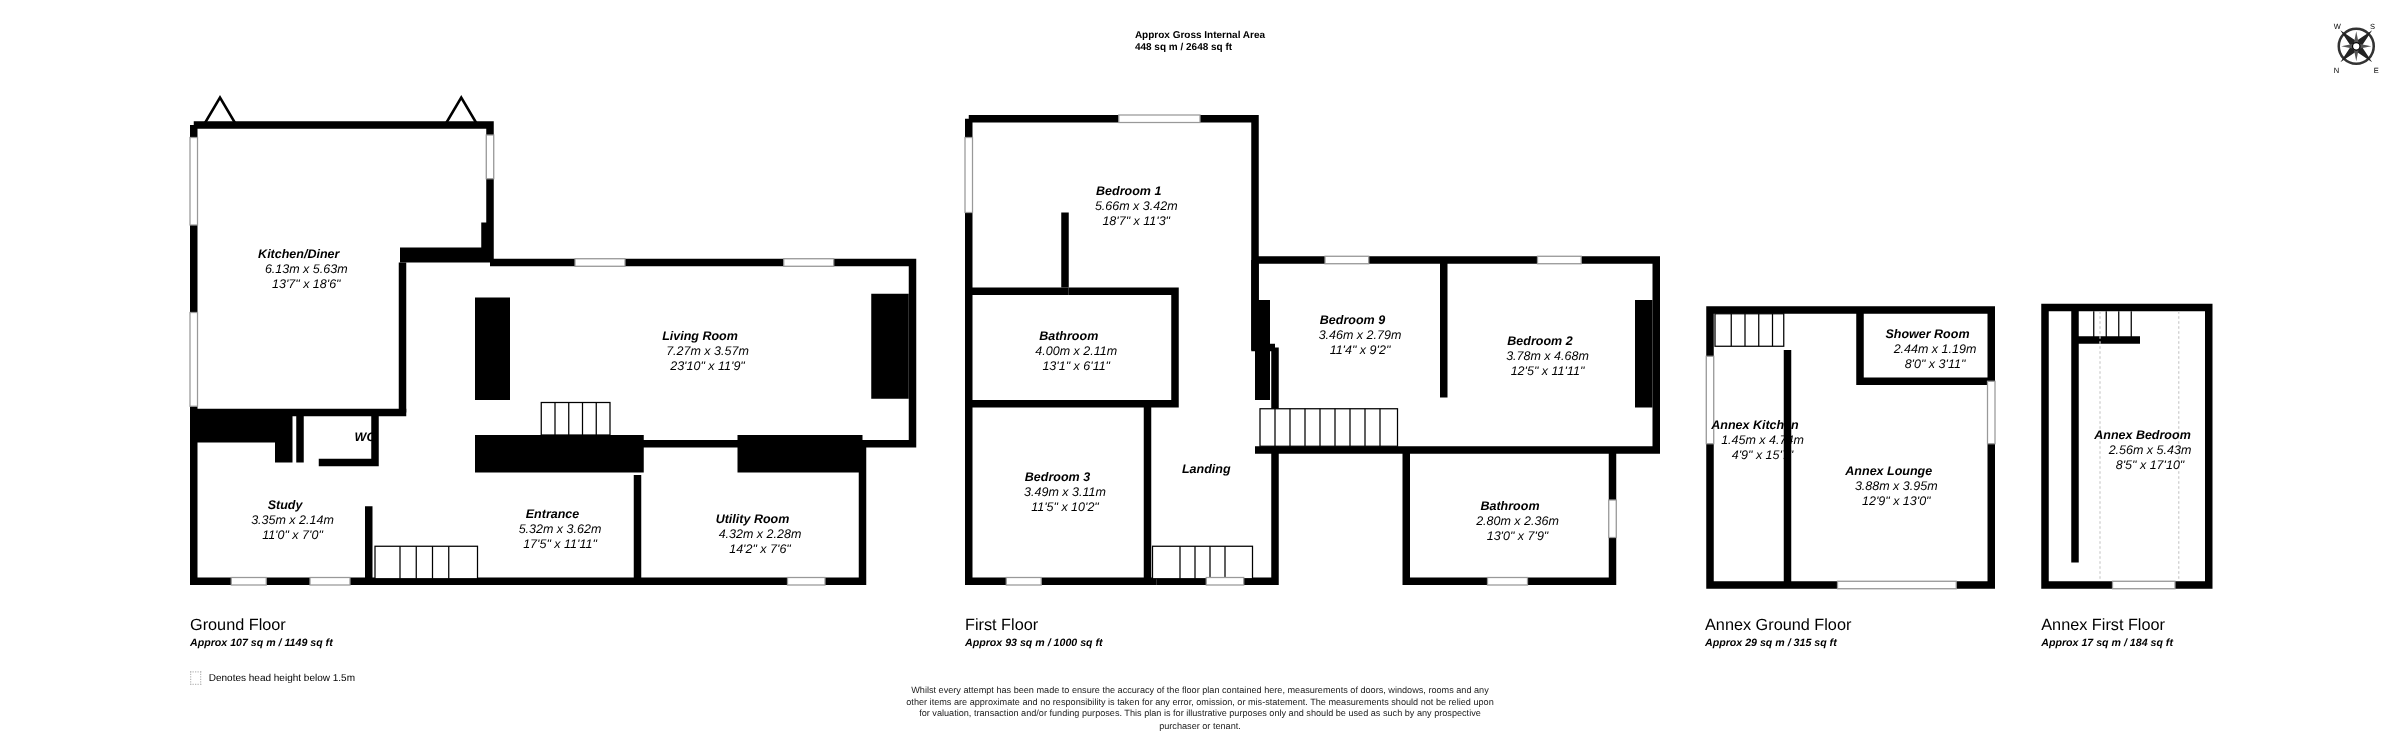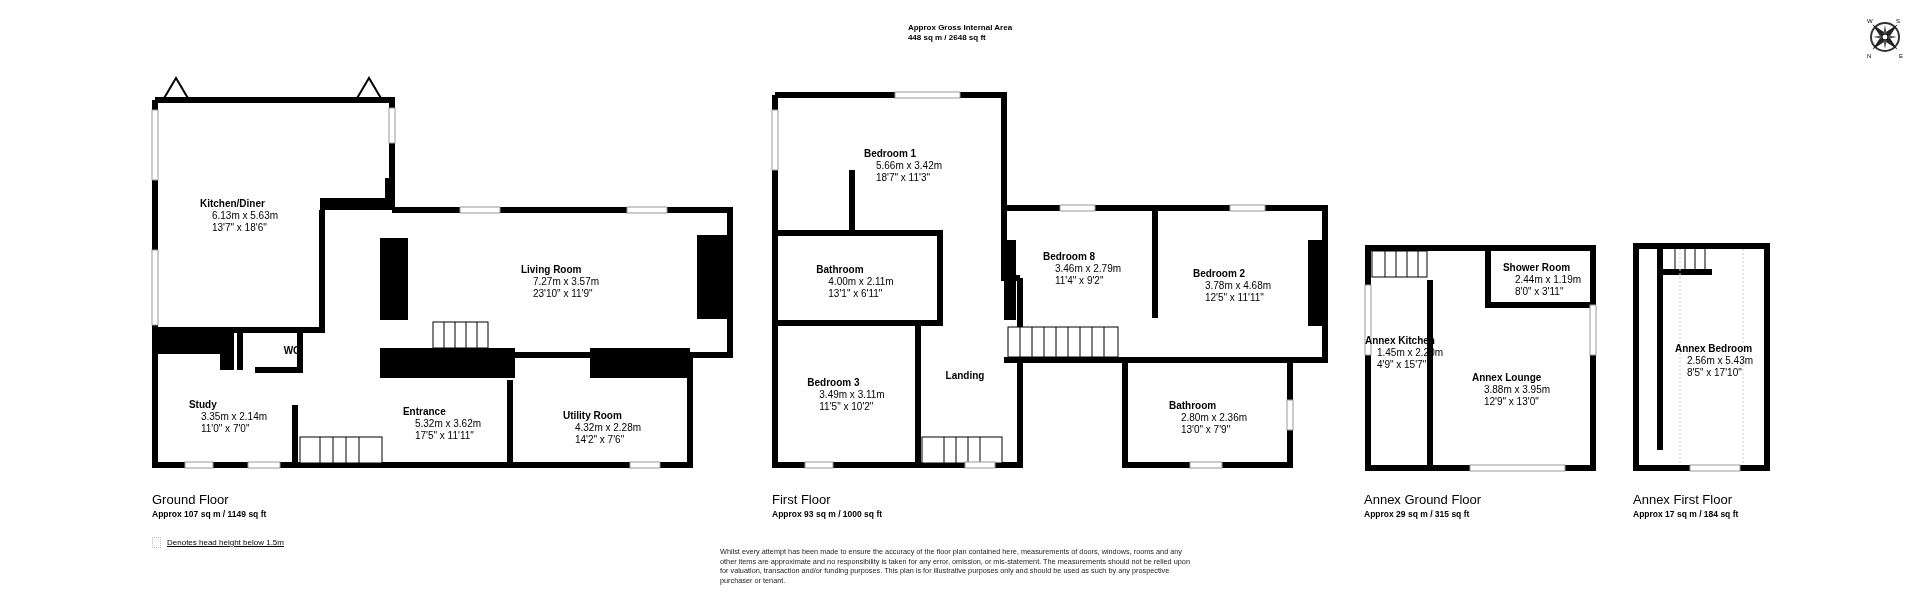--- a/index.html
+++ b/index.html
@@ -1,27 +1,27 @@
 <!DOCTYPE html>
 <html><head>
 <meta charset="utf-8">
 <style>
   html, body { margin:0; padding:0; background:#ffffff; }
   body { width:1920px; height:594px; position:relative; overflow:hidden; font-family:"Liberation Sans", sans-serif; color:#000; }
   #plan { position:absolute; left:0; top:0; width:1920px; height:594px; }
-  .lbl { position:absolute; text-align:left; transform:translateX(-50%); line-height:12px; white-space:nowrap; }
+  .lbl { position:absolute; text-align:center; transform:translateX(-50%); line-height:12px; white-space:nowrap;font-style:italic; }
   .lbl .rn { display:block; font-weight:bold; font-size:10px; }
   .lbl .rm, .lbl .ri { display:block; font-size:10px;margin-left:12px; }
   .gia { position:absolute; left:960px; top:23px; transform:translateX(-50%); font-weight:bold; font-size:8px; line-height:10px; }
   .floor { position:absolute; }
   .floor .ft { font-size:13px; line-height:16px; }
-  .floor .fa { font-size:8.5px; font-weight:bold; line-height:12px; }
-  .legend { position:absolute; left:152px; top:537px; font-size:8px; display:flex; align-items:center; gap:6px;text-decoration:underline; }
+  .floor .fa { font-size:8.5px; font-weight:bold; line-height:12px;font-style:italic; }
+  .legend { position:absolute; left:152px; top:537px; font-size:8px; display:flex; align-items:center; gap:6px; }
   .legend .box { width:7px; height:9px; border:1px dotted #bbb; }
-  .disclaimer { position:absolute; left:720px; top:547px; width:480px; font-size:7.3px; line-height:9.5px; text-align:left; color:#222; }
+  .disclaimer { position:absolute; left:720px; top:547px; width:480px; font-size:7.3px; line-height:9.5px; text-align:center; color:#222; }
   .compass { position:absolute; left:1862px; top:14px; width:46px; height:46px; }
 </style>
 </head>
 <body>
 
 <svg id="plan" viewBox="0 0 1920 594" xmlns="http://www.w3.org/2000/svg">
   <g fill="none" stroke="#000" stroke-width="6" stroke-linejoin="miter">
 
     <g>
 
@@ -214,38 +214,38 @@
 </div>
 <div class="lbl" style="left:846px;top:377px">
   <span class="rn">Bedroom 3</span>
   <span class="rm">3.49m x 3.11m</span>
   <span class="ri">11'5" x 10'2"</span>
 </div>
 <div class="lbl" style="left:965px;top:370px">
   <span class="rn">Landing</span>
 </div>
 <div class="lbl" style="left:1082px;top:251px">
-  <span class="rn">Bedroom 8</span>
+  <span class="rn">Bedroom 9</span>
   <span class="rm">3.46m x 2.79m</span>
   <span class="ri">11'4" x 9'2"</span>
 </div>
 <div class="lbl" style="left:1232px;top:268px">
   <span class="rn">Bedroom 2</span>
   <span class="rm">3.78m x 4.68m</span>
   <span class="ri">12'5" x 11'11"</span>
 </div>
 <div class="lbl" style="left:1208px;top:400px">
   <span class="rn">Bathroom</span>
   <span class="rm">2.80m x 2.36m</span>
   <span class="ri">13'0" x 7'9"</span>
 </div>
 
 <div class="lbl" style="left:1404px;top:335px">
   <span class="rn">Annex Kitchen</span>
-  <span class="rm">1.45m x 2.20m</span>
+  <span class="rm">1.45m x 4.74m</span>
   <span class="ri">4'9" x 15'7"</span>
 </div>
 <div class="lbl" style="left:1542px;top:262px">
   <span class="rn">Shower Room</span>
   <span class="rm">2.44m x 1.19m</span>
   <span class="ri">8'0" x 3'11"</span>
 </div>
 <div class="lbl" style="left:1511px;top:372px">
   <span class="rn">Annex Lounge</span>
   <span class="rm">3.88m x 3.95m</span>

